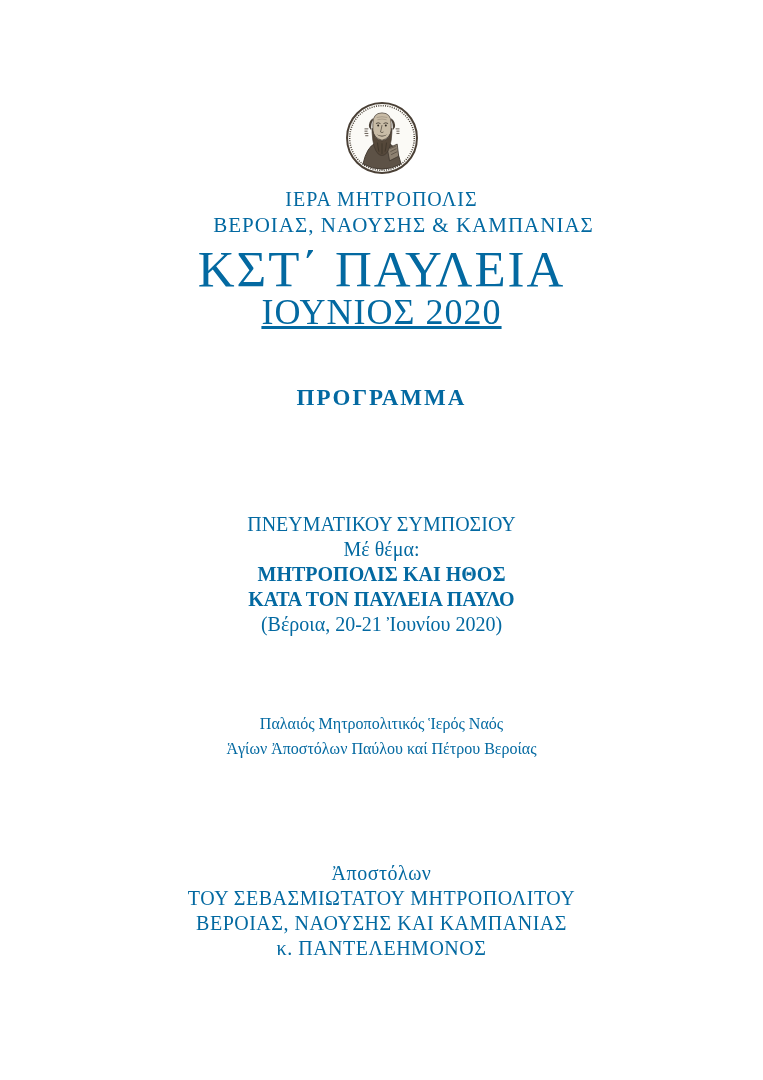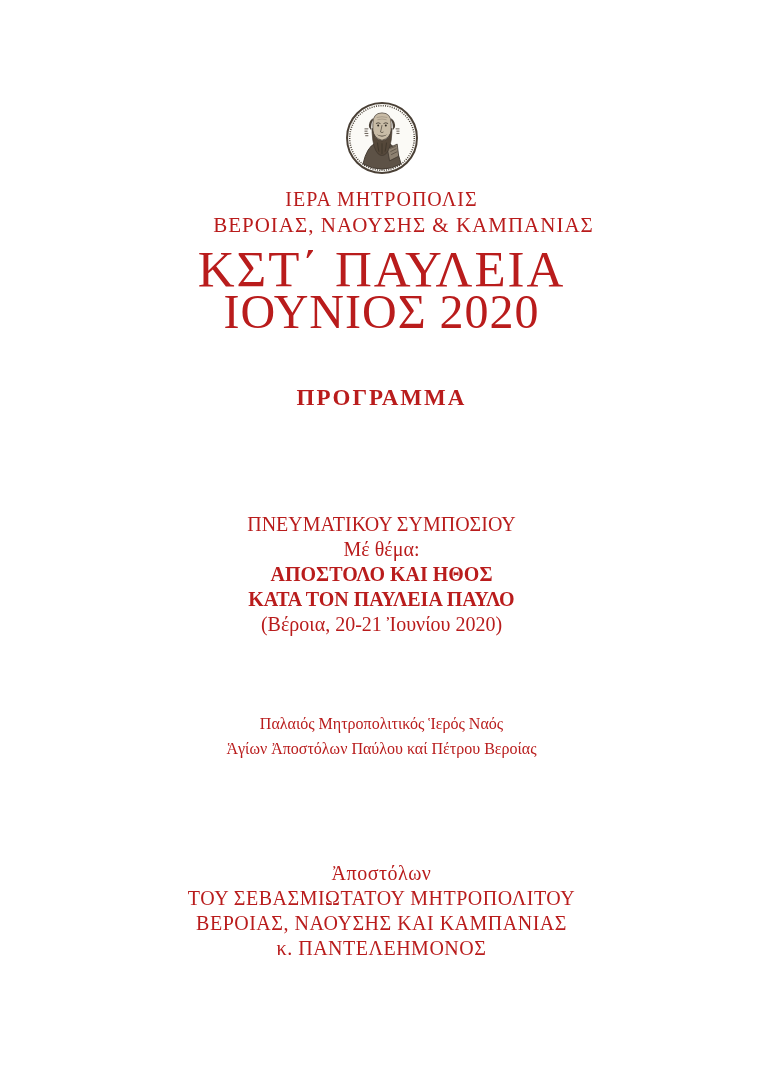--- a/index.html
+++ b/index.html
@@ -7,21 +7,21 @@
     margin: 0;
     padding: 0;
     background: #ffffff;
   }
   .page {
     position: relative;
     width: 763px;
     height: 1080px;
     margin: 0 auto;
     background: #ffffff;
-    color: #b91c1c;
+    color: #0369a1;
     font-family: "Liberation Serif", "DejaVu Serif", serif;
     text-align: center;
     overflow: hidden;
   }
   .content {
     width: 100%;
   }
   .logo-wrap {
     padding-top: 100px;
     line-height: 0;
@@ -39,24 +39,25 @@
     padding-left: 44px;
   }
   .title-line1 {
     margin-top: 8px;
     font-size: 51px;
     line-height: 46px;
     letter-spacing: 2px;
     font-weight: normal;
   }
   .title-line2 {
-    font-size: 48px;
+    font-size: 36px;
     line-height: 40px;
     letter-spacing: 1px;
     font-weight: normal;
+    text-decoration: underline;
   }
   .program-heading {
     margin-top: 52px;
     font-size: 23px;
     line-height: 28px;
     font-weight: bold;
     letter-spacing: 2px;
   }
   .symposium {
     margin-top: 100px;
@@ -129,21 +130,21 @@
     <div class="org-line2 line">ΒΕΡΟΙΑΣ, ΝΑΟΥΣΗΣ &amp; ΚΑΜΠΑΝΙΑΣ</div>
 
     <h1 class="title-line1 line">ΚΣΤ΄ ΠΑΥΛΕΙΑ</h1>
     <h1 class="title-line2 line">ΙΟΥΝΙΟΣ 2020</h1>
 
     <h2 class="program-heading line">ΠΡΟΓΡΑΜΜΑ</h2>
 
     <div class="symposium">
       <div class="line">ΠΝΕΥΜΑΤΙΚΟΥ ΣΥΜΠΟΣΙΟΥ</div>
       <div class="line">Μέ θέμα:</div>
-      <div class="line bold">ΑΠΟΣΤΟΛΟ ΚΑΙ ΗΘΟΣ</div>
+      <div class="line bold">ΜΗΤΡΟΠΟΛΙΣ ΚΑΙ ΗΘΟΣ</div>
       <div class="line bold">ΚΑΤΑ ΤΟΝ ΠΑΥΛΕΙΑ ΠΑΥΛΟ</div>
       <div class="line">(Βέροια, 20-21 Ἰουνίου 2020)</div>
     </div>
 
     <div class="venue">
       <div class="line">Παλαιός Μητροπολιτικός Ἱερός Ναός</div>
       <div class="line">Ἁγίων Ἀποστόλων Παύλου καί Πέτρου Βεροίας</div>
     </div>
 
     <div class="auspices">

